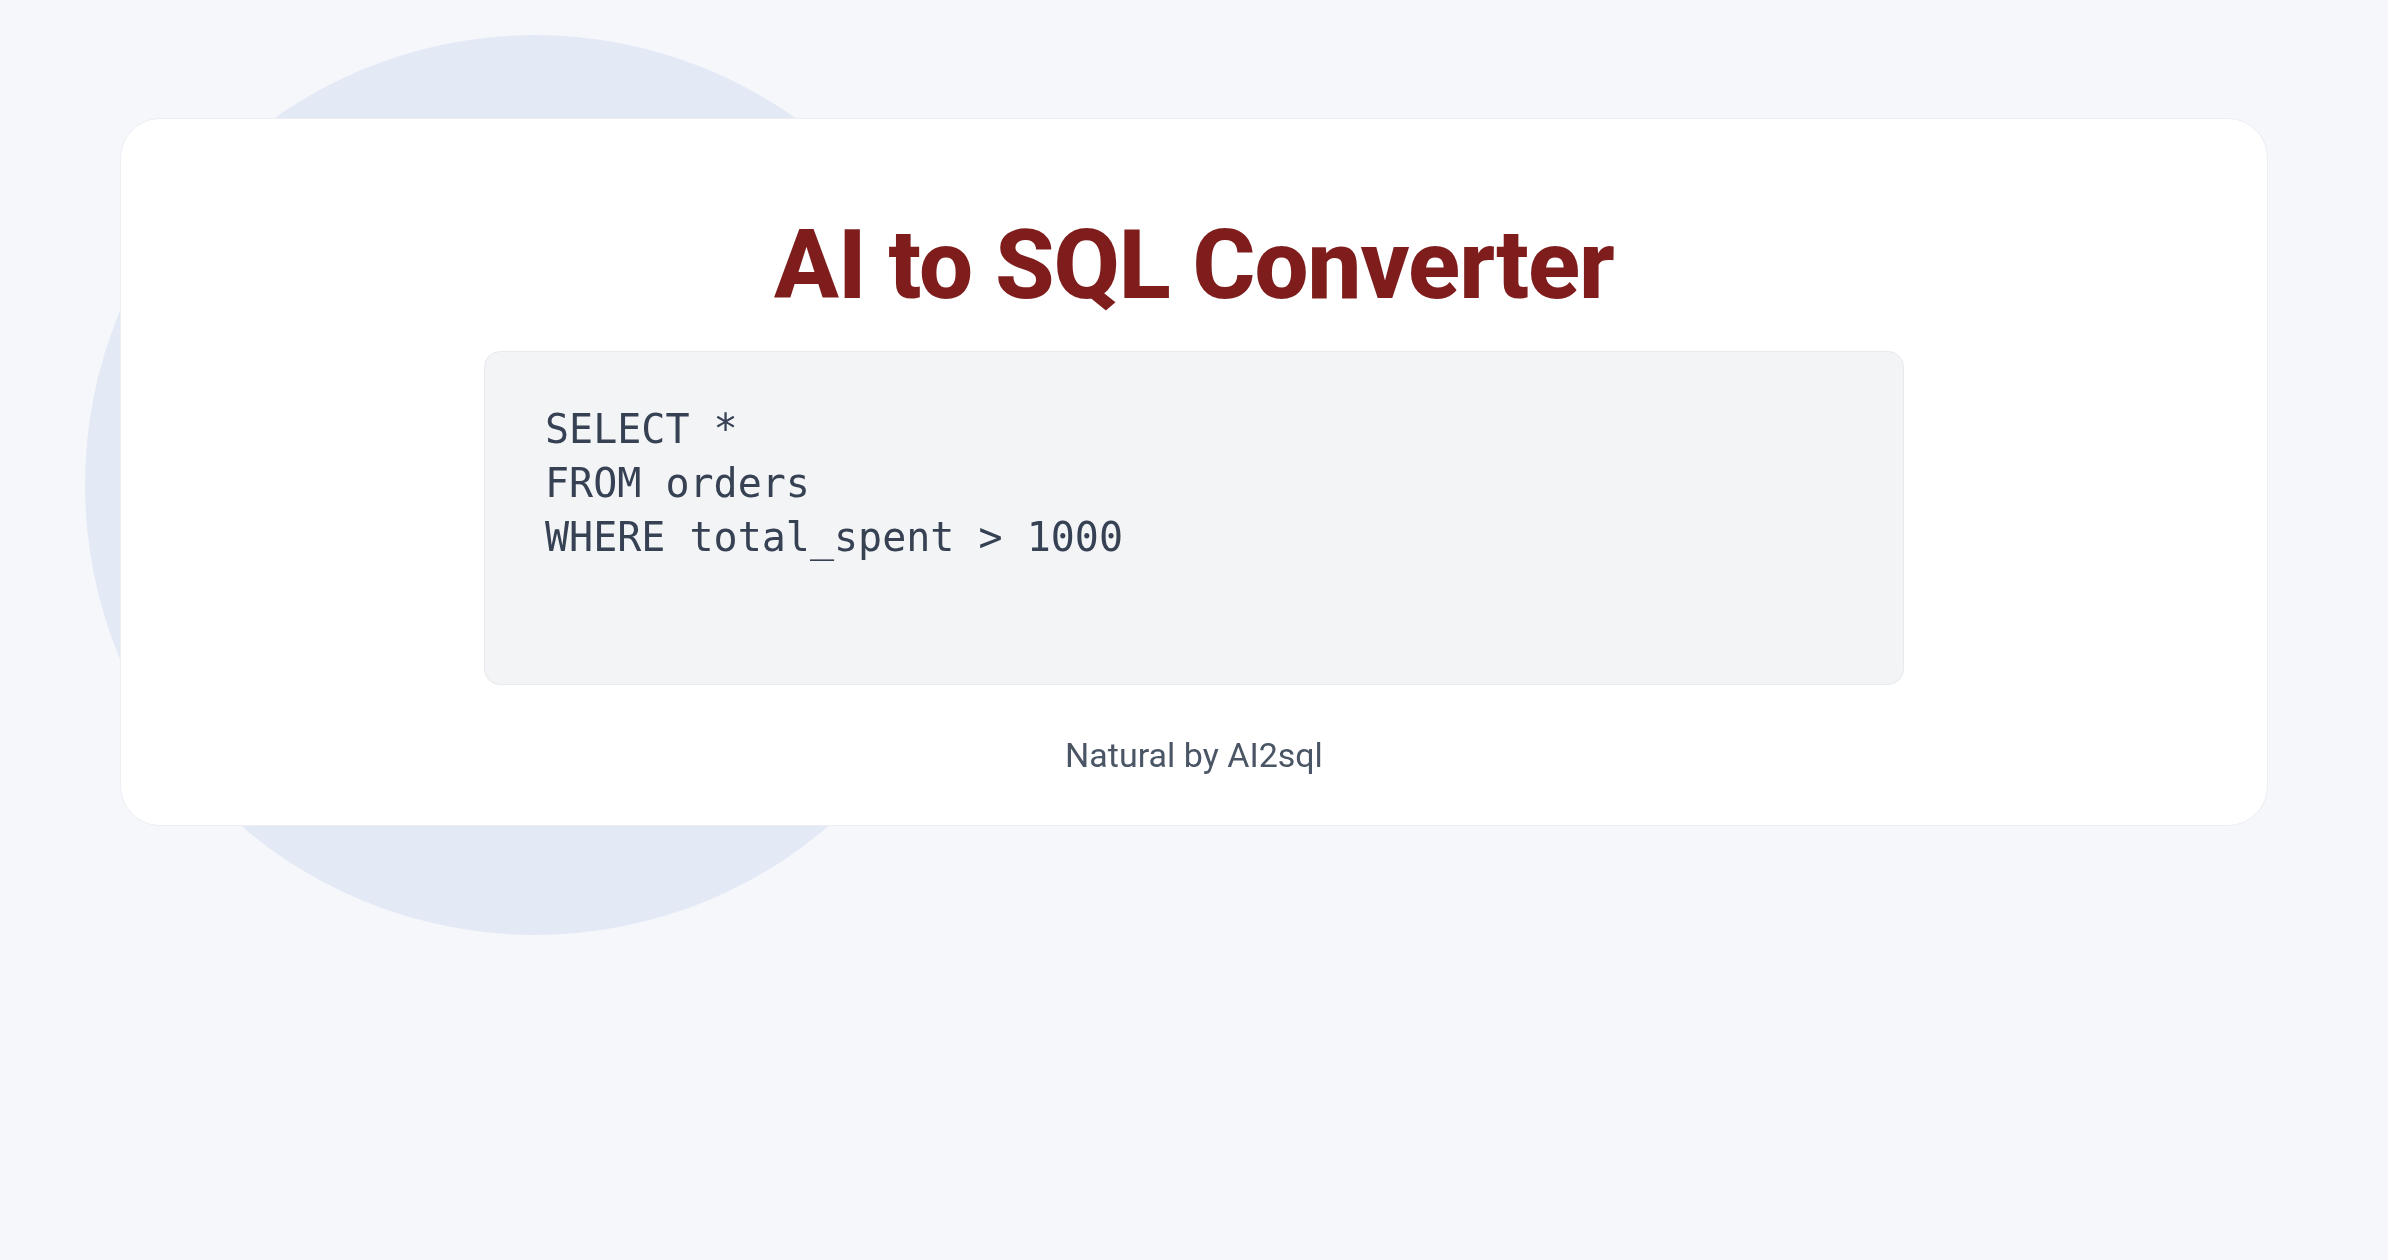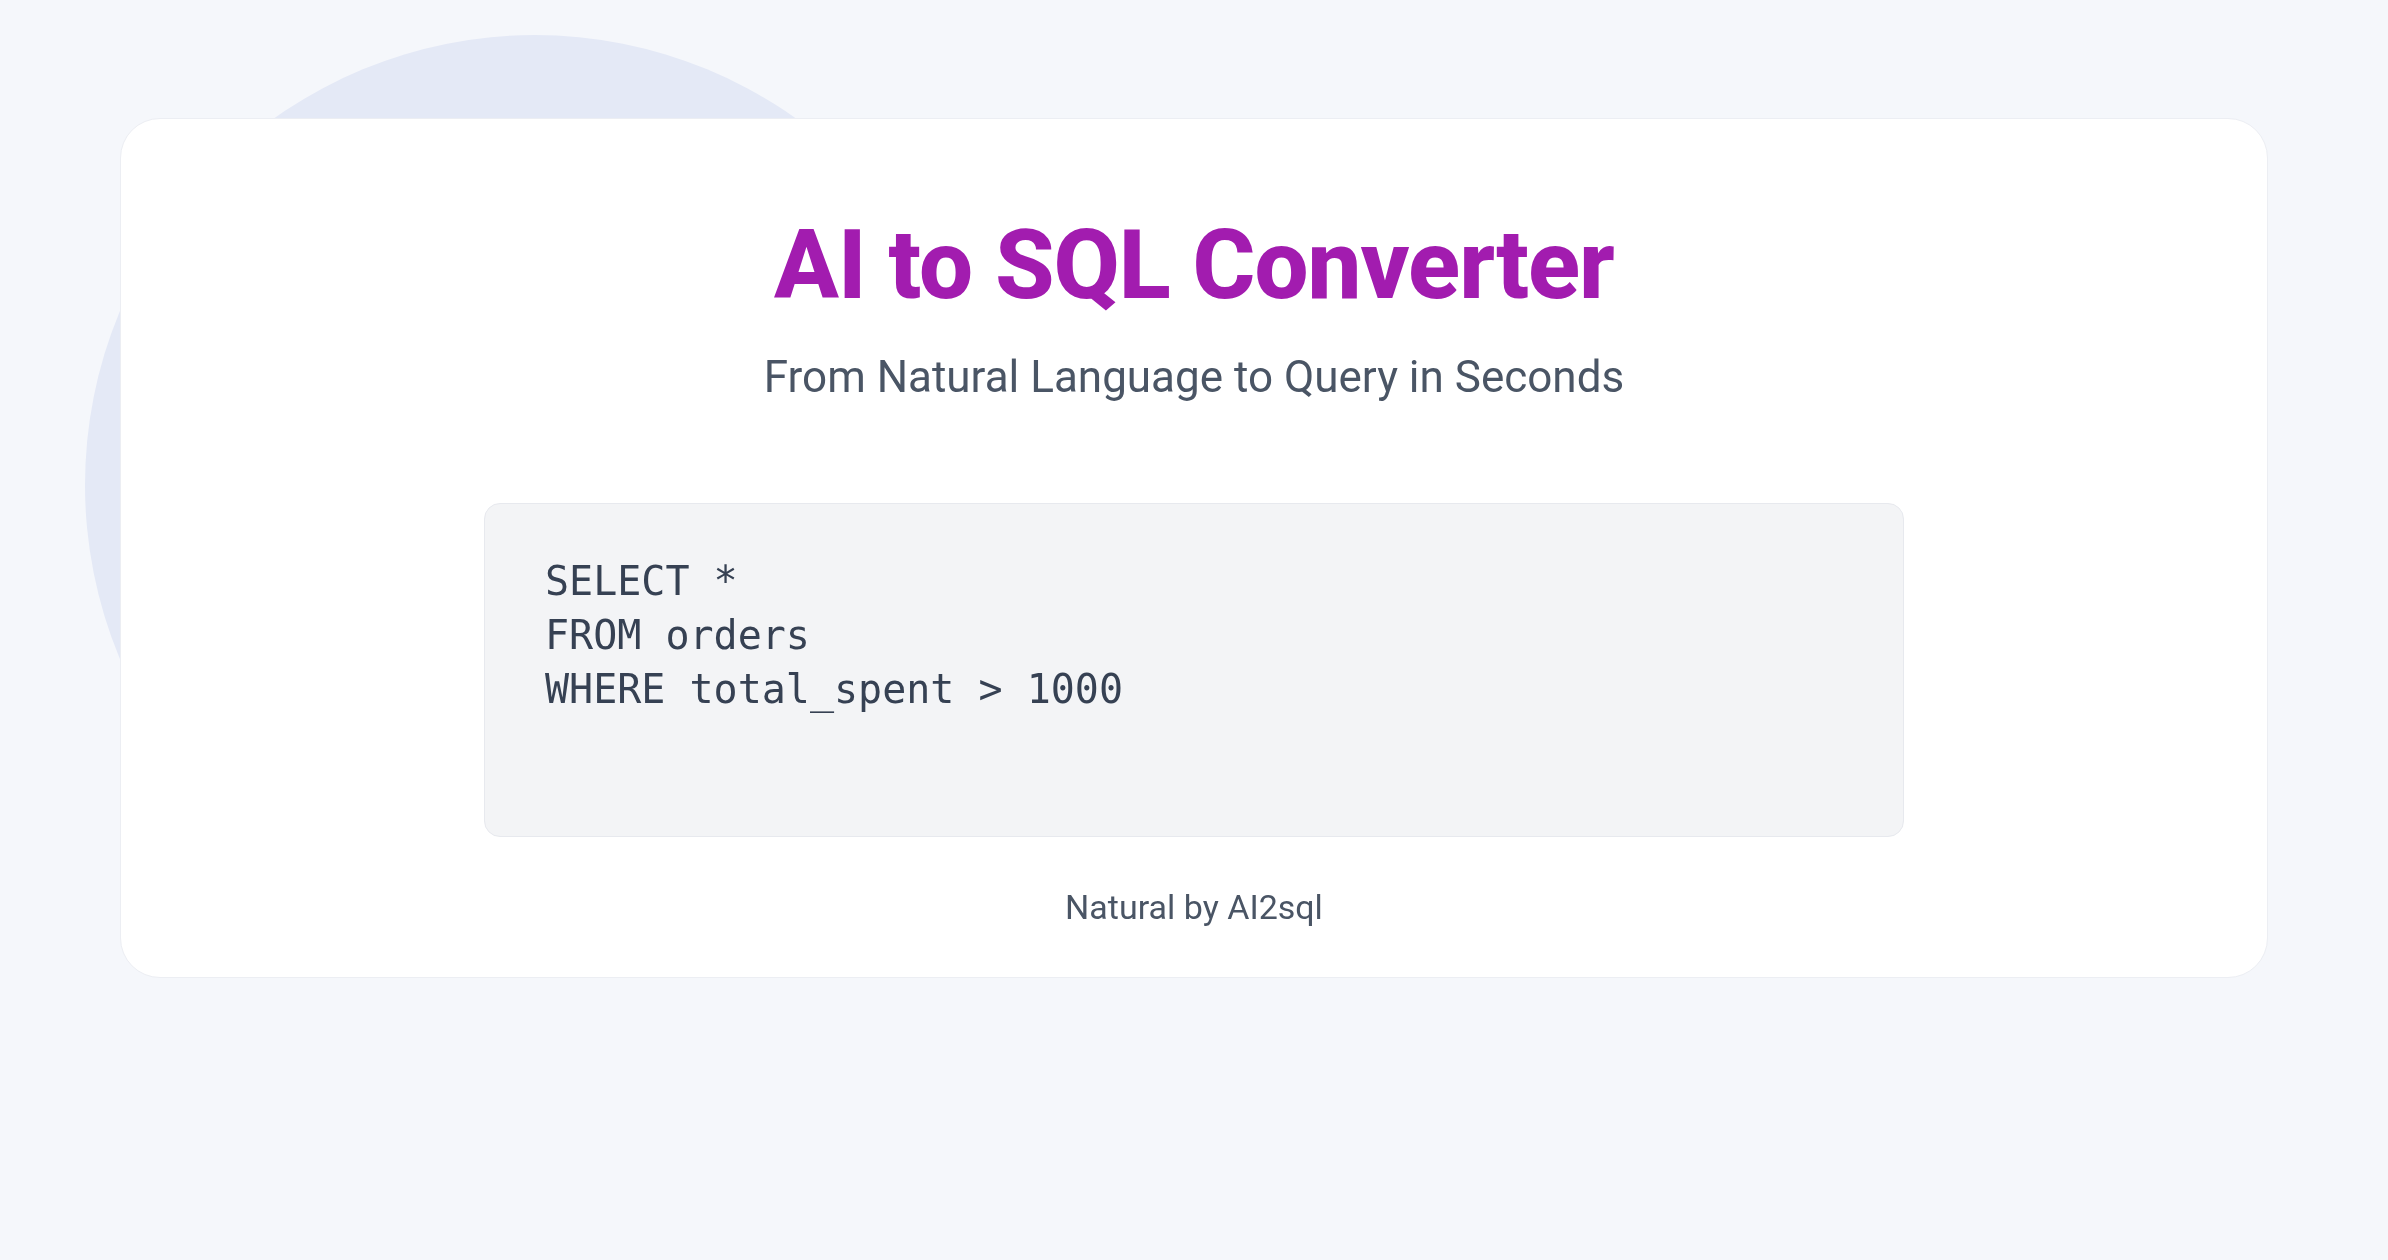--- a/index.html
+++ b/index.html
@@ -37,21 +37,21 @@
       border-radius: 40px;
       border: 1px solid #eceef3;
       padding: 90px 100px 50px 100px;
       z-index: 1;
       text-align: center;
     }
 
     .title {
       font-size: 96px;
       font-weight: 800;
-      color: #a21caf;
+      color: #7f1d1d;
       letter-spacing: -1px;
       margin-bottom: 30px;
     }
 
     .subtitle {
       font-size: 44px;
       font-weight: 400;
       color: #4a5565;
       margin-bottom: 100px;
     }
@@ -80,21 +80,20 @@
       color: #4a5565;
     }
   </style>
 </head>
 <body>
 
 <div class="bg-circle"></div>
 
 <div class="card">
   <h1 class="title">AI to SQL Converter</h1>
-  <p class="subtitle">From Natural Language to Query in Seconds</p>
 
   <div class="code-block">
     <pre class="code-text">SELECT *
 FROM orders
 WHERE total_spent &gt; 1000</pre>
   </div>
 
   <p class="footer-text">Natural by AI2sql</p>
 </div>
 

